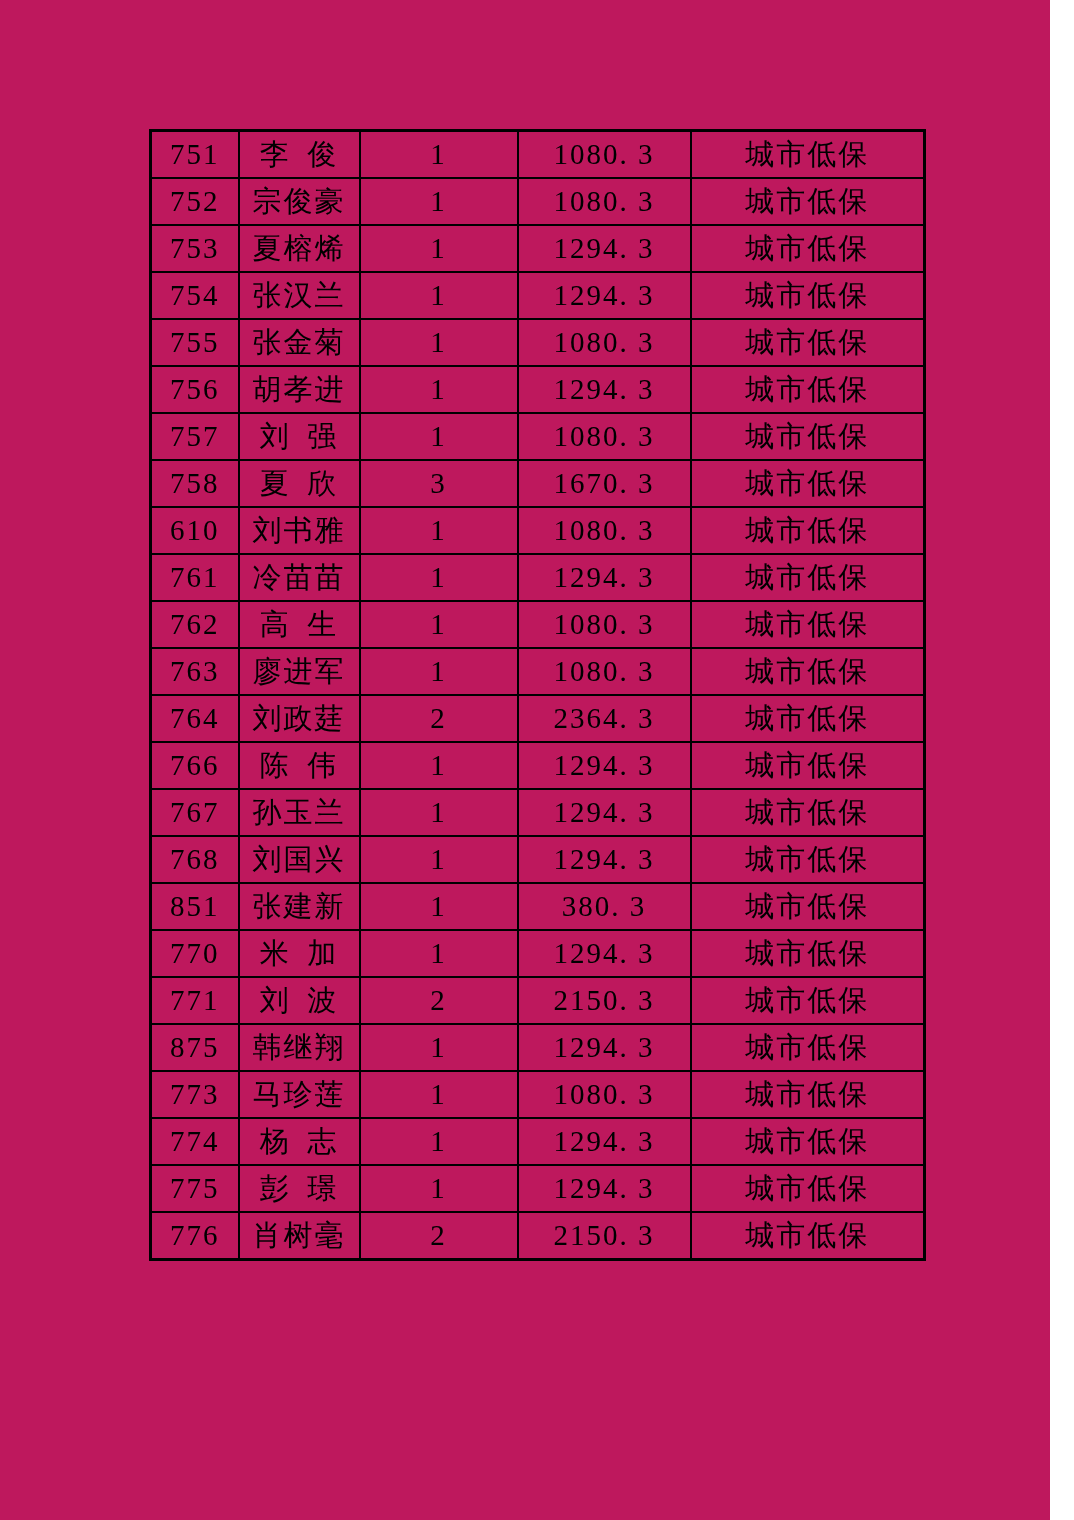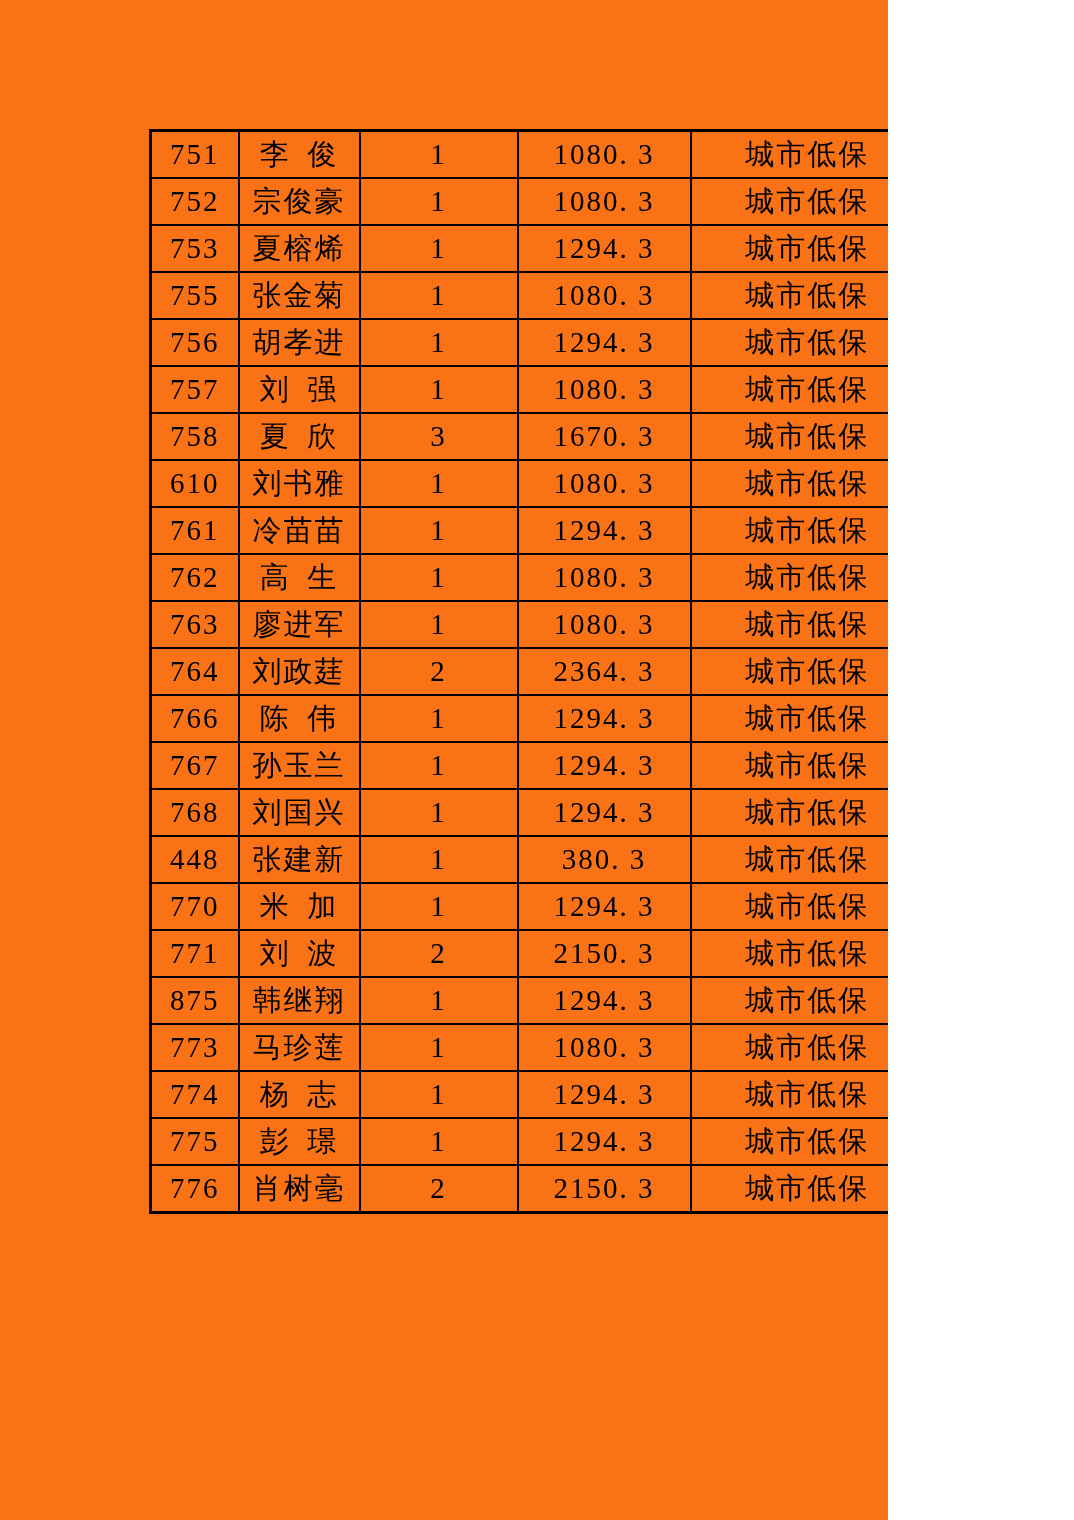--- a/index.html
+++ b/index.html
@@ -2,23 +2,23 @@
 <html><head>
 <meta charset="utf-8">
 <style>
   html, body {
     margin: 0;
     padding: 0;
     background: #ffffff;
   }
   .page {
     position: relative;
-    width: 888px;
+    width: 1050px;
     height: 1520px;
-    background: #f97316;
+    background: #be185d;
     overflow: hidden;
     font-family: "Liberation Serif", "DejaVu Serif", serif;
     color: #000000;
   }
   table.benefits-table {
     position: absolute;
     left: 149px;
     top: 129px;
     width: 774px;
     border-collapse: collapse;
@@ -67,20 +67,27 @@
         <td>城市低保</td>
       </tr>
         <tr>
         <td>753</td>
         <td>夏榕烯</td>
         <td>1</td>
         <td>1294. 3</td>
         <td>城市低保</td>
       </tr>
         <tr>
+        <td>754</td>
+        <td>张汉兰</td>
+        <td>1</td>
+        <td>1294. 3</td>
+        <td>城市低保</td>
+      </tr>
+        <tr>
         <td>755</td>
         <td>张金菊</td>
         <td>1</td>
         <td>1080. 3</td>
         <td>城市低保</td>
       </tr>
         <tr>
         <td>756</td>
         <td>胡孝进</td>
         <td>1</td>
@@ -151,21 +158,21 @@
         <td>城市低保</td>
       </tr>
         <tr>
         <td>768</td>
         <td>刘国兴</td>
         <td>1</td>
         <td>1294. 3</td>
         <td>城市低保</td>
       </tr>
         <tr>
-        <td>448</td>
+        <td>851</td>
         <td>张建新</td>
         <td>1</td>
         <td>380. 3</td>
         <td>城市低保</td>
       </tr>
         <tr>
         <td>770</td>
         <td>米 加</td>
         <td>1</td>
         <td>1294. 3</td>

